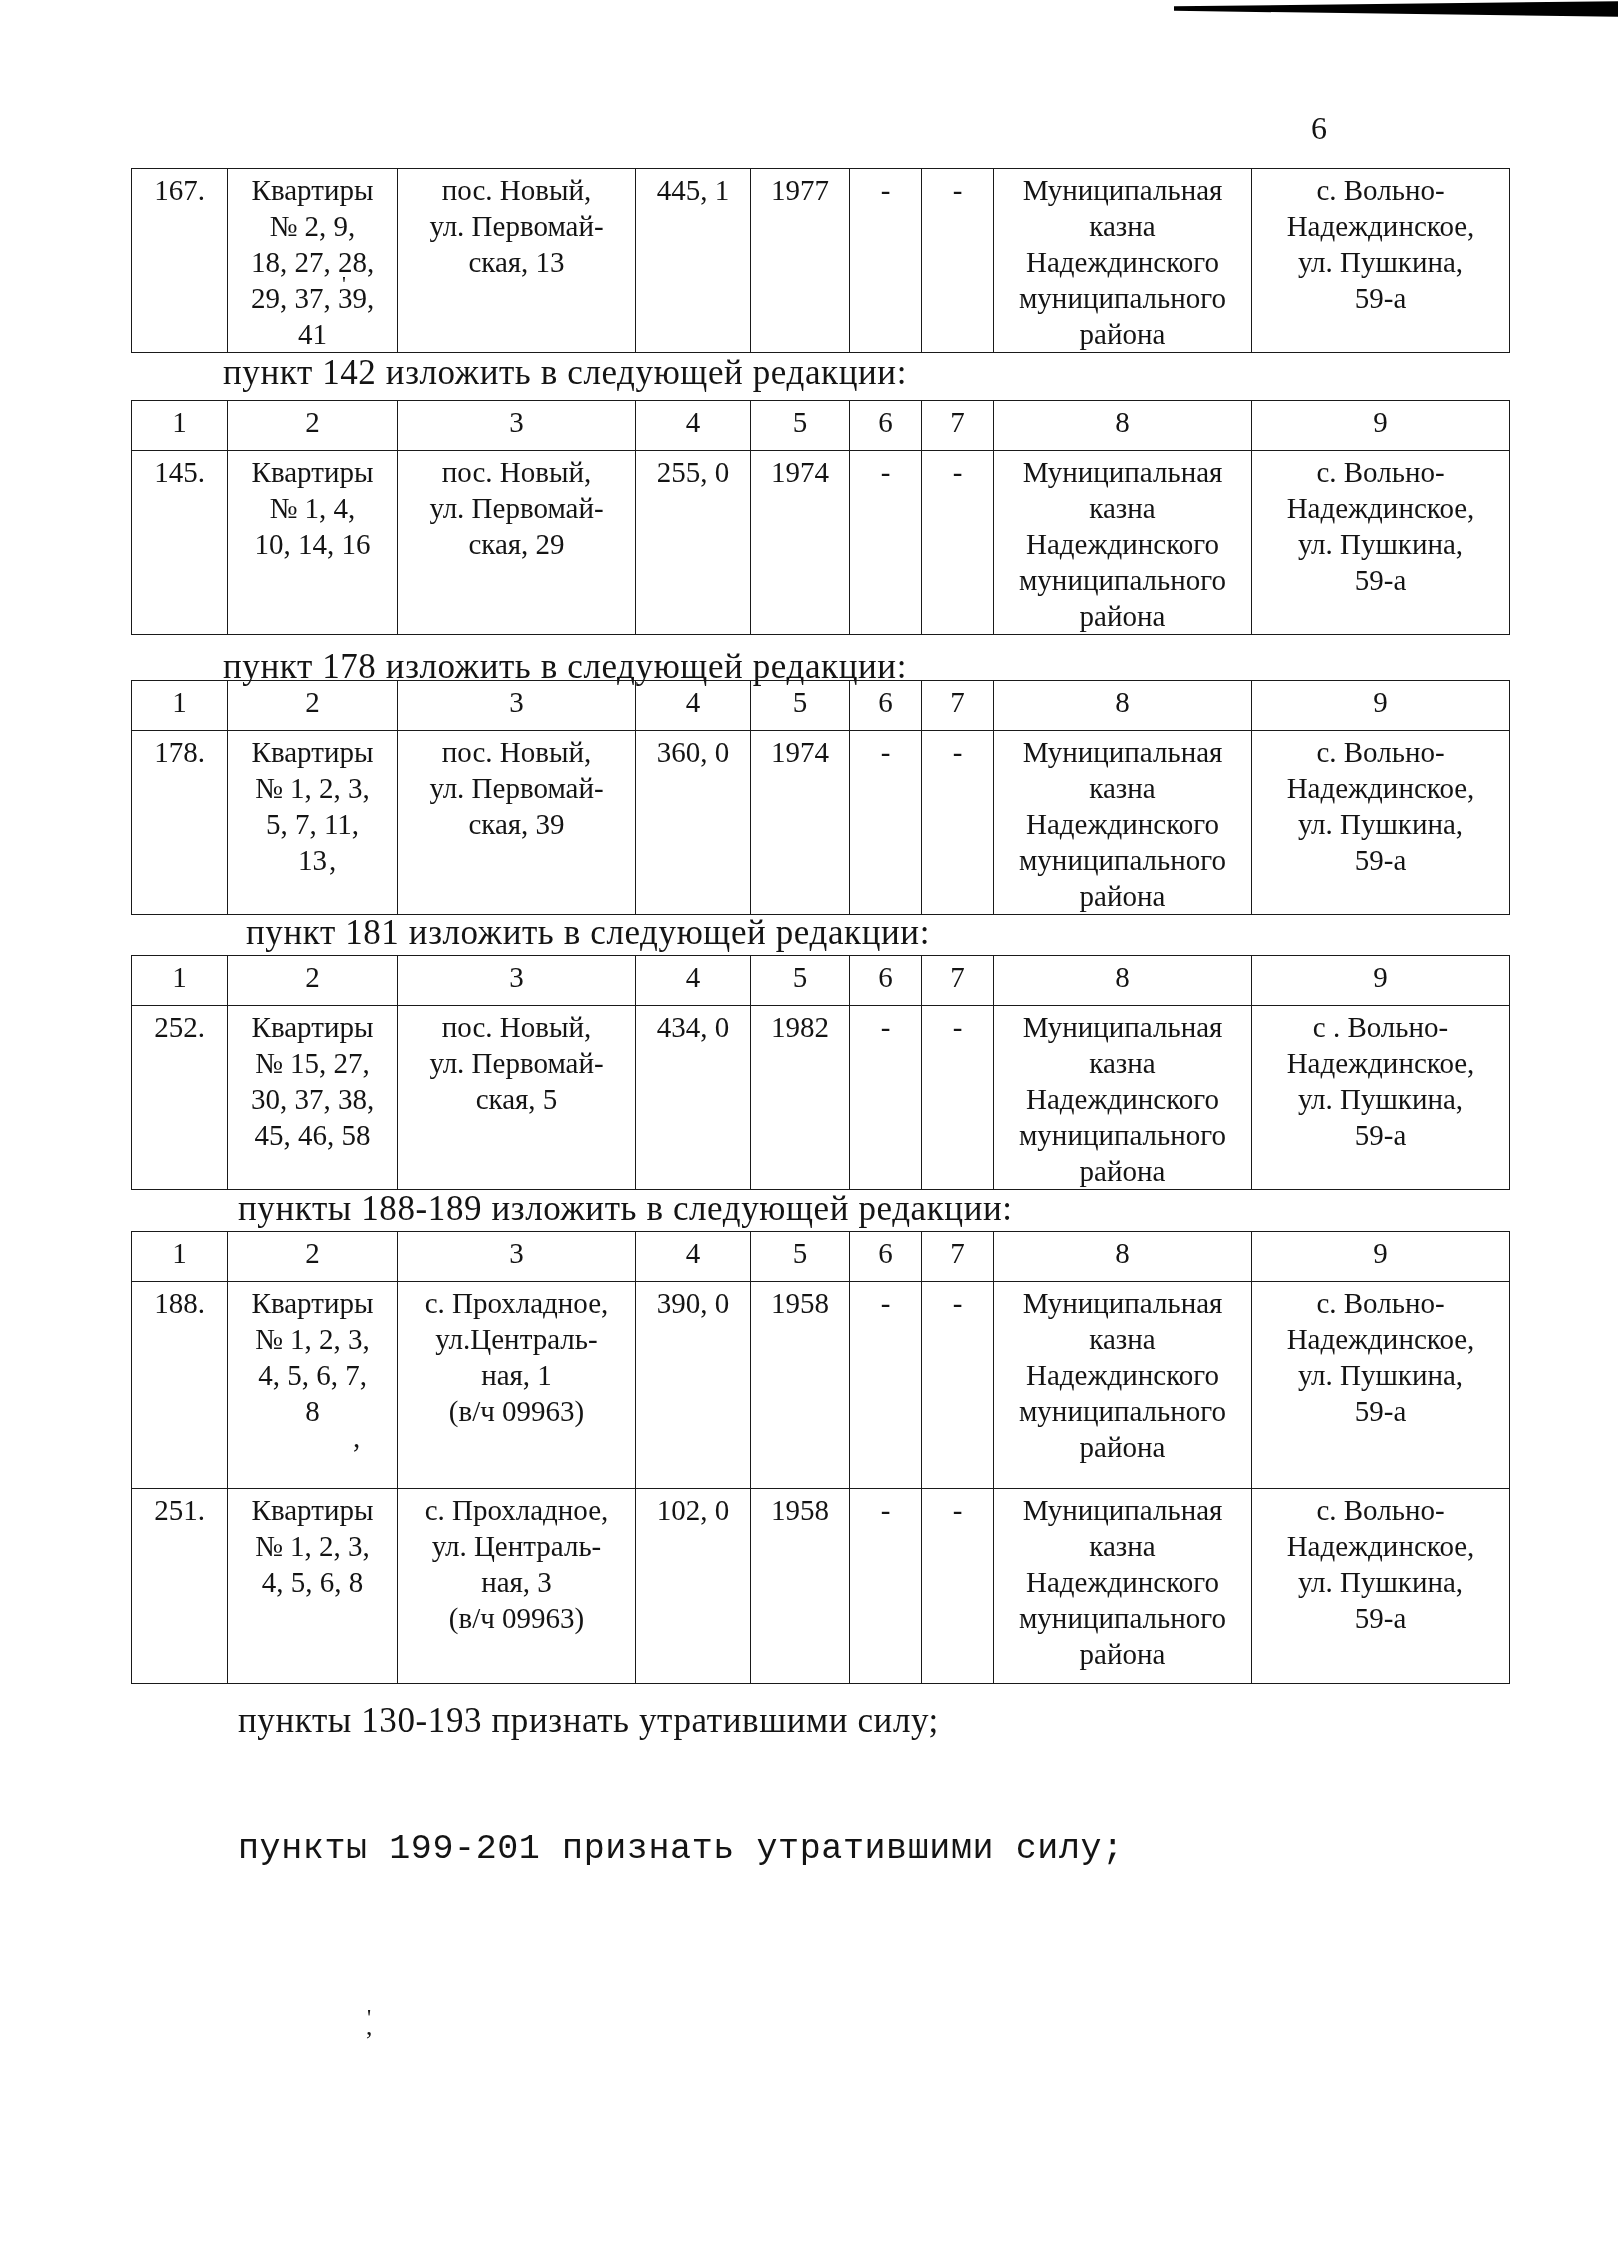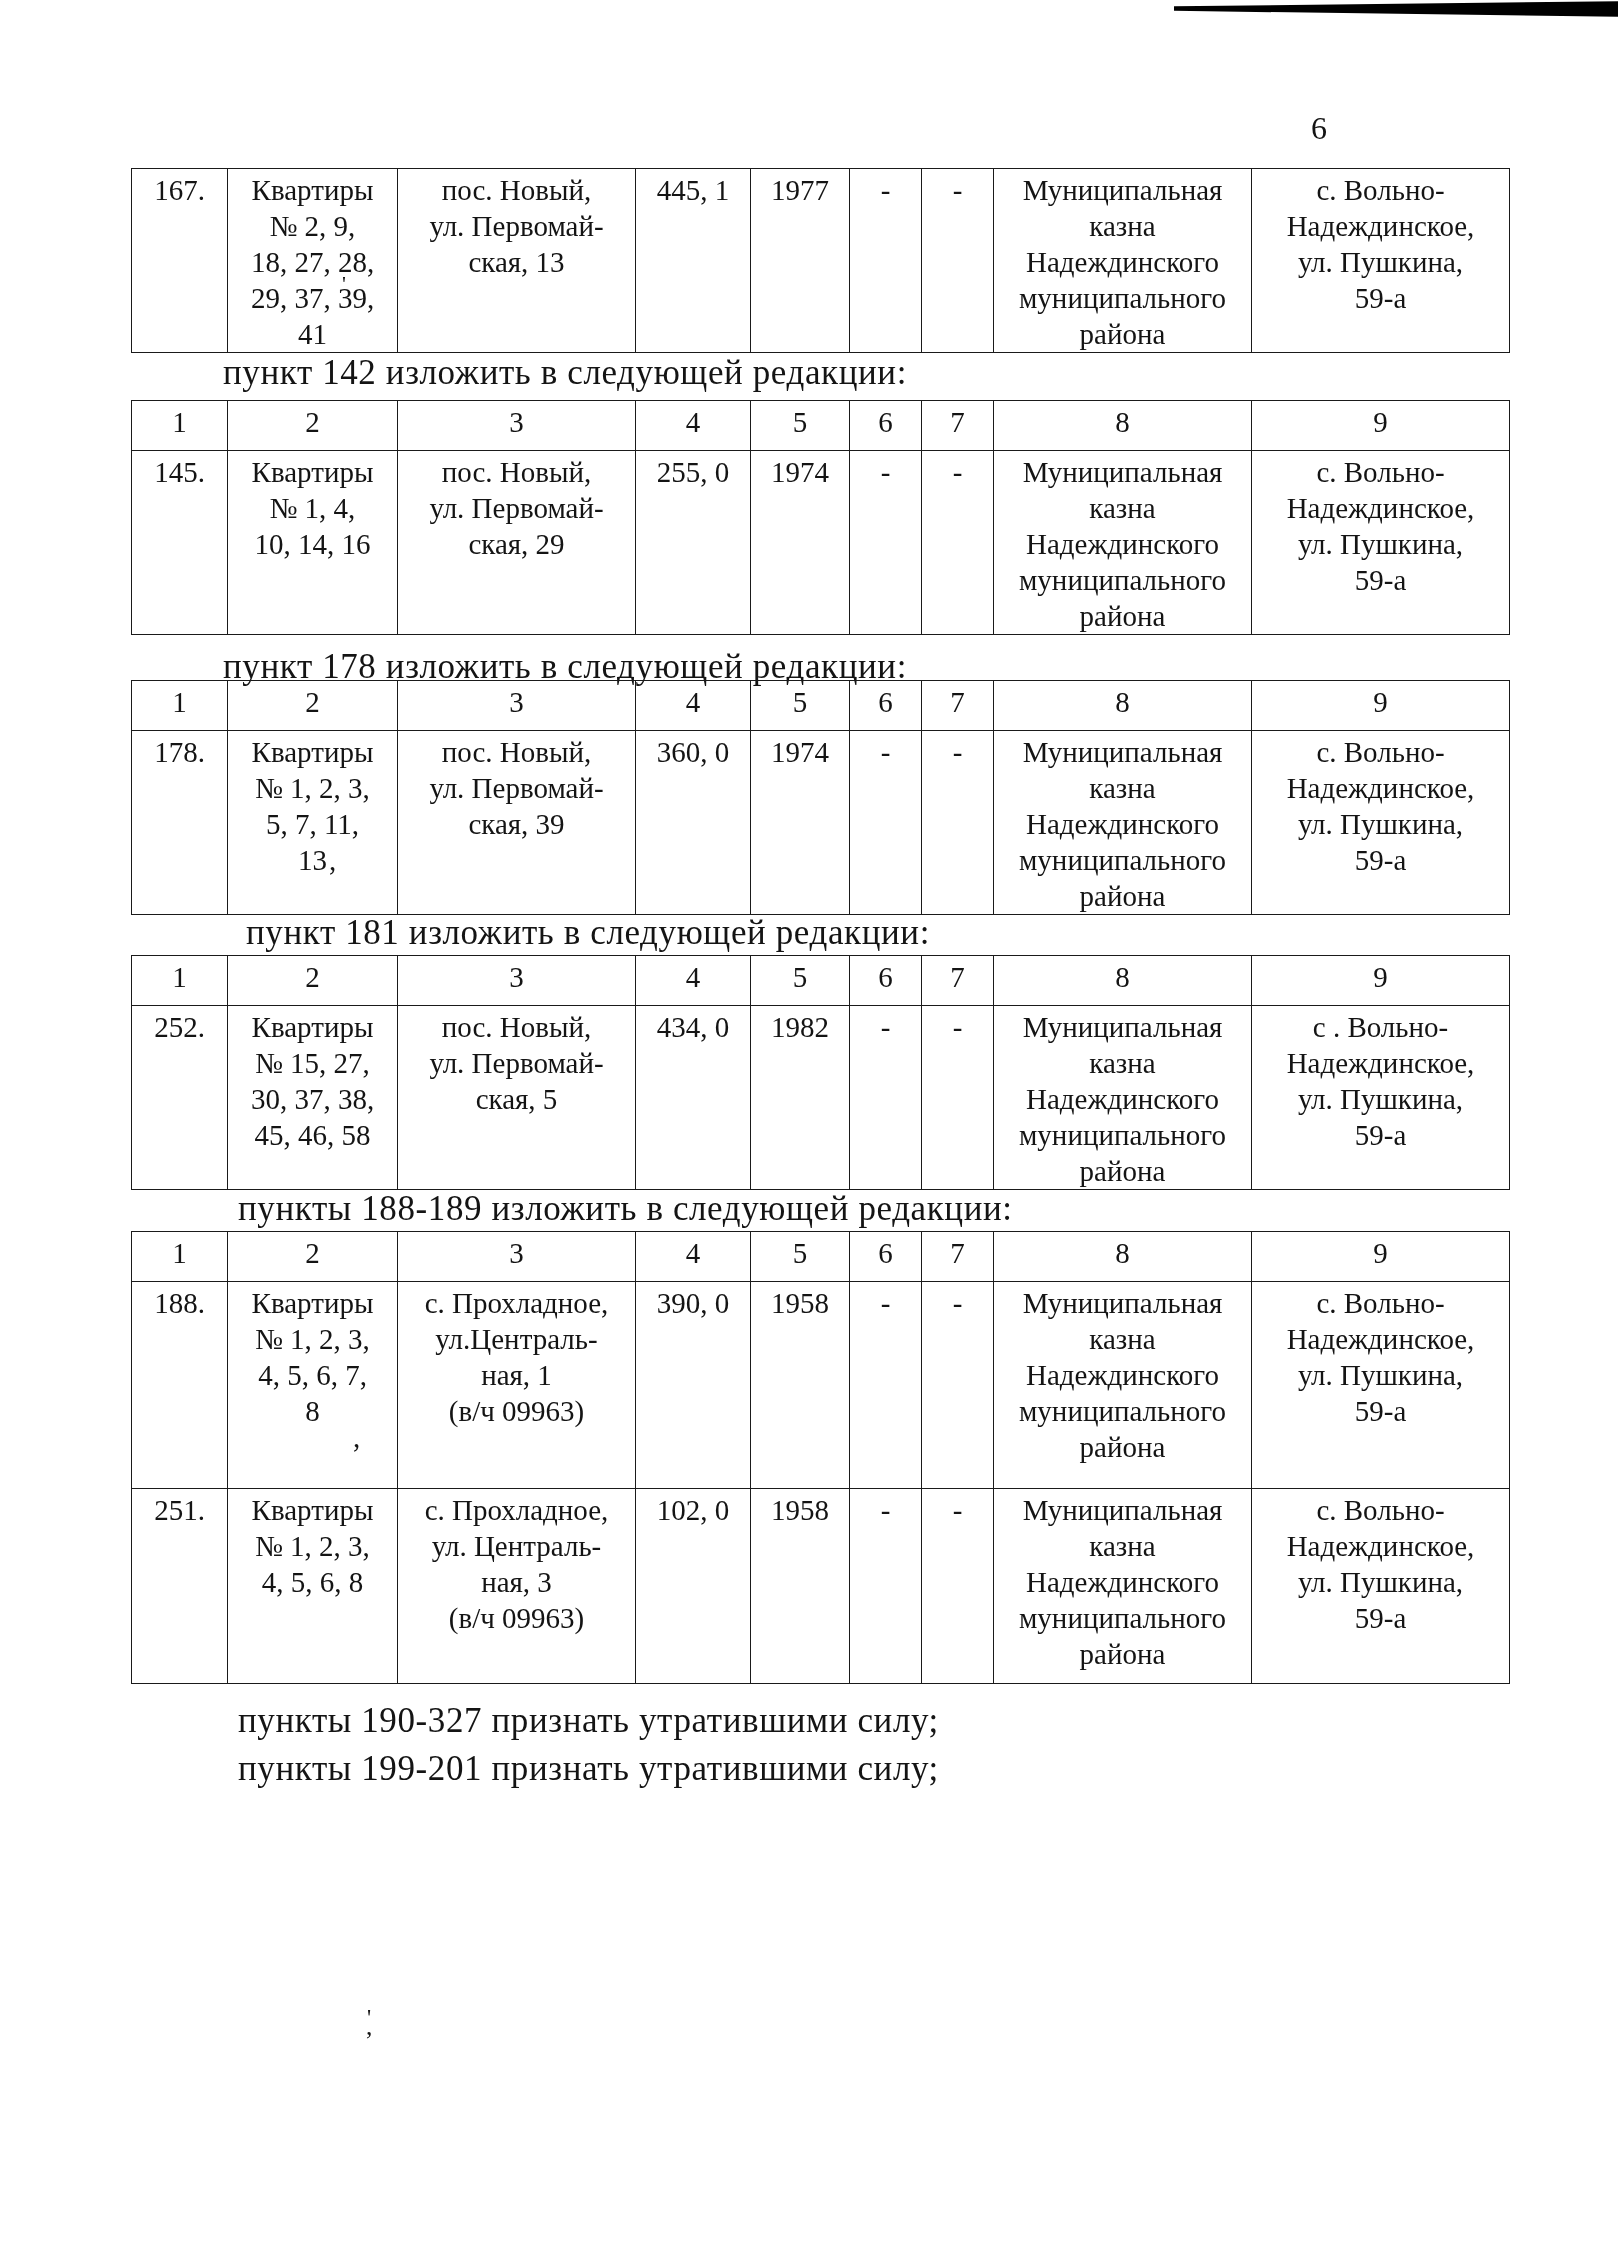--- a/index.html
+++ b/index.html
@@ -319,21 +319,21 @@
 муниципального
 района</td>
     <td class="lines">с. Вольно-
 Надеждинское,
 ул. Пушкина,
 59-а</td>
   </tr>
 </tbody>
   </table>
 
-<div class="heading" style="left:238px; top:1702px;">пункты 190-327 признать утратившими силу;</div>
-<div class="heading" style="left:238px; top:1750px;">пункты 199-201 признать утратившими силу;</div>
+<div class="heading" style="left:238px; top:1702px;">пункты 130-193 признать утратившими силу;</div>
+<div class="heading" style="left:238px; top:1830px;font-family:Liberation Mono, monospace;">пункты 199-201 признать утратившими силу;</div>
 
 <span class="artifact" style="left:342px; top:269px; font-size:22px;">'</span>
 <span class="artifact" style="left:329px; top:846px;">,</span>
 <span class="artifact" style="left:353px; top:1423px;">,</span>
 <span class="artifact" style="left:367px; top:2003px; font-size:23px;">'</span>
 <span class="artifact" style="left:366px; top:2012px; font-size:25.6px;">,</span>
 
 
 </body></html>

